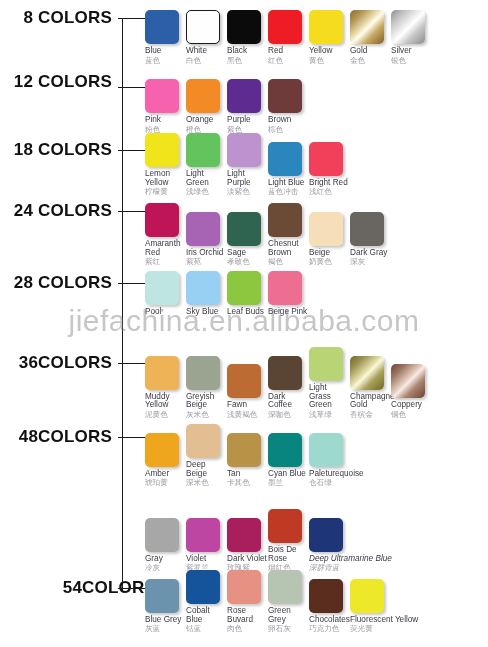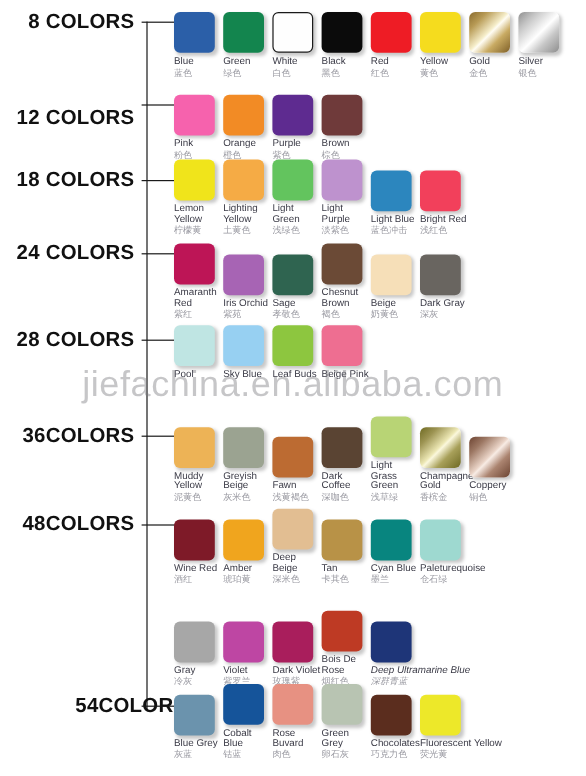--- a/index.html
+++ b/index.html
@@ -104,21 +104,21 @@
 
 <div id="page">
 
   <div class="spine"></div>
 
   <div id="labels-layer">
       <div class="label-slot" style="top: 10px;">
         <div class="row-label">8 COLORS</div>
       </div>
       <div class="tick" style="left: 118px; width: 28px; top: 18px;"></div>
-      <div class="label-slot" style="top: 90px;">
+      <div class="label-slot" style="top: 74px;">
         <div class="row-label">12 COLORS</div>
       </div>
       <div class="tick" style="left: 118px; width: 28px; top: 87px;"></div>
       <div class="label-slot" style="top: 142px;">
         <div class="row-label">18 COLORS</div>
       </div>
       <div class="tick" style="left: 118px; width: 28px; top: 150px;"></div>
       <div class="label-slot" style="top: 203px;">
         <div class="row-label">24 COLORS</div>
       </div>
@@ -142,25 +142,20 @@
     </div>
 
   <div id="rows-layer">
       <div class="row" style="top: 10px;">
         <div class="cell">
           <div class="chip" style="background: rgb(43, 95, 168);"></div>
           <div class="cap">Blue</div>
           <div class="cn">蓝色</div>
         </div>
         <div class="cell">
-          <div class="chip" style="background: rgb(19, 133, 78);"></div>
-          <div class="cap">Green</div>
-          <div class="cn">绿色</div>
-        </div>
-        <div class="cell">
           <div class="chip outlined" style="background: rgb(254, 254, 254);"></div>
           <div class="cap">White</div>
           <div class="cn">白色</div>
         </div>
         <div class="cell">
           <div class="chip" style="background: rgb(11, 11, 11);"></div>
           <div class="cap">Black</div>
           <div class="cn">黑色</div>
         </div>
         <div class="cell">
@@ -206,25 +201,20 @@
           <div class="cn">棕色</div>
         </div>
       </div>
       <div class="row" style="top: 133px;">
         <div class="cell">
           <div class="chip" style="background: rgb(240, 228, 27);"></div>
           <div class="cap">Lemon Yellow</div>
           <div class="cn">柠檬黄</div>
         </div>
         <div class="cell">
-          <div class="chip" style="background: rgb(245, 171, 69);"></div>
-          <div class="cap">Lighting Yellow</div>
-          <div class="cn">土黄色</div>
-        </div>
-        <div class="cell">
           <div class="chip" style="background: rgb(99, 196, 94);"></div>
           <div class="cap">Light Green</div>
           <div class="cn">浅绿色</div>
         </div>
         <div class="cell">
           <div class="chip" style="background: rgb(190, 146, 206);"></div>
           <div class="cap">Light Purple</div>
           <div class="cn">淡紫色</div>
         </div>
         <div class="cell">
@@ -323,25 +313,20 @@
           <div class="cap">Champagne Gold</div>
           <div class="cn">香槟金</div>
         </div>
         <div class="cell">
           <div class="chip" style="background: linear-gradient(135deg, rgb(109, 68, 50) 0%, rgb(156, 119, 99) 22%, rgb(233, 211, 198) 48%, rgb(248, 236, 229) 52%, rgb(171, 132, 112) 70%, rgb(107, 67, 49) 100%);"></div>
           <div class="cap">Coppery</div>
           <div class="cn">铜色</div>
         </div>
       </div>
       <div class="row" style="top: 424px;">
-        <div class="cell">
-          <div class="chip" style="background: rgb(126, 26, 40);"></div>
-          <div class="cap">Wine Red</div>
-          <div class="cn">酒红</div>
-        </div>
         <div class="cell">
           <div class="chip" style="background: rgb(240, 165, 30);"></div>
           <div class="cap">Amber</div>
           <div class="cn">琥珀黄</div>
         </div>
         <div class="cell">
           <div class="chip" style="background: rgb(226, 190, 146);"></div>
           <div class="cap">Deep Beige</div>
           <div class="cn">深米色</div>
         </div>

